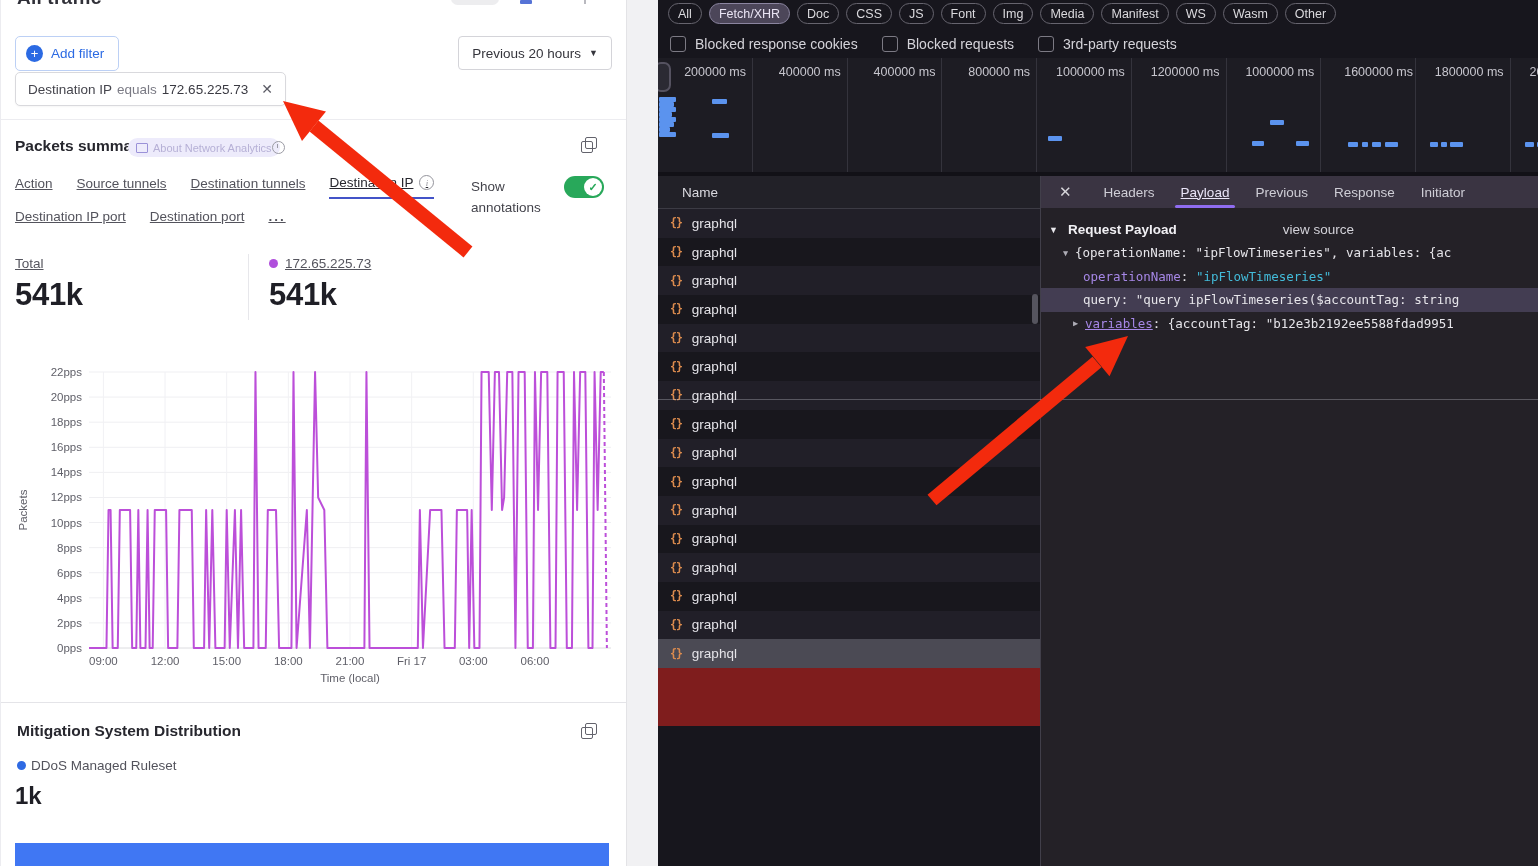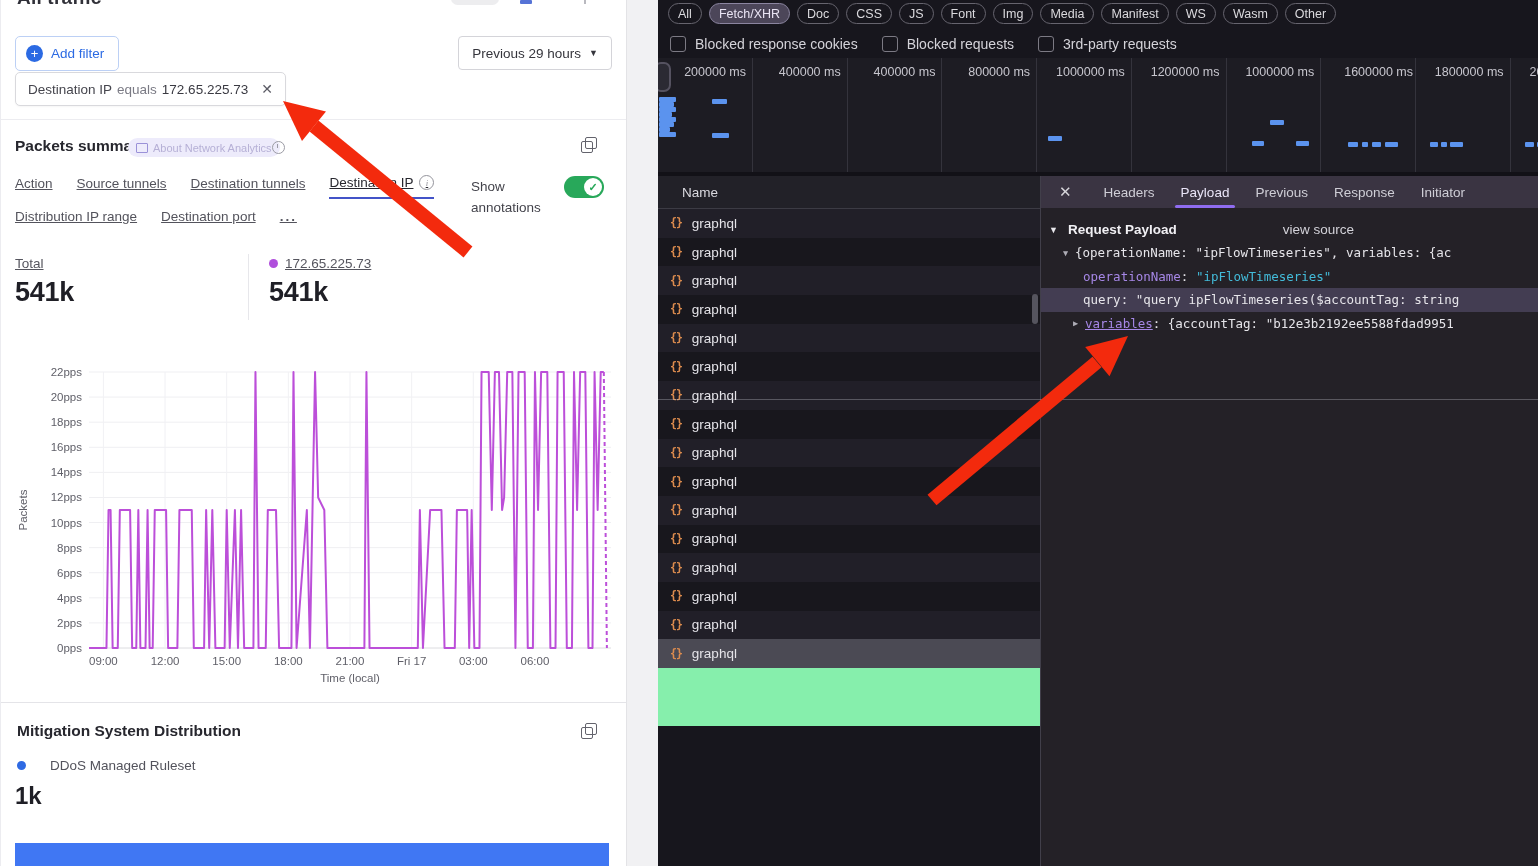--- a/index.html
+++ b/index.html
@@ -45,29 +45,29 @@
   .info-i{width:13px;height:13px;border:1px solid #94949c;border-radius:50%;color:#94949c;font-size:9px;
       display:inline-flex;align-items:center;justify-content:center;font-style:italic;font-family:"Liberation Serif",serif;}
   #more-tabs{letter-spacing:2px;font-weight:bold;color:#53535c;cursor:pointer;}
   #show-annot{left:470px;top:176px;width:90px;font-size:13.5px;color:#43434b;line-height:21px;}
   #toggle{left:563px;top:176px;width:40px;height:22px;border-radius:11px;background:#28a85a;cursor:pointer;}
   #toggle .knob{position:absolute;right:2px;top:2px;width:18px;height:18px;border-radius:50%;background:#fff;
       display:flex;align-items:center;justify-content:center;color:#28a85a;font-size:11px;font-weight:bold;}
 
   #stat-total{left:14px;top:256px;} #stat-ip{left:268px;top:256px;}
   .stat-label{font-size:13.5px;color:#55555e;display:flex;align-items:center;gap:7px;text-decoration:underline;}
-  .stat-value{font-size:27px;font-weight:bold;color:#1f1f26;margin-top:6px;letter-spacing:-.3px;}
+  .stat-value{font-size:31px;font-weight:bold;color:#1f1f26;margin-top:6px;letter-spacing:-.3px;}
   .dot{width:9px;height:9px;border-radius:50%;display:inline-block;}
   #stat-divider{left:247px;top:254px;width:1px;height:66px;background:#e7e7eb;}
 
   #chart{left:14px;top:365px;}
 
   #section-divider{left:0;top:702px;width:626px;height:1px;background:#e4e4e8;}
   #mit-title{left:16px;top:722px;font-size:15.5px;font-weight:bold;color:#27272e;}
-  #mit-legend{left:16px;top:758px;font-size:13.5px;color:#53535c;display:flex;align-items:center;gap:24px;}
+  #mit-legend{left:16px;top:758px;font-size:13.5px;color:#53535c;display:flex;align-items:center;gap:5px;}
   #mit-value{left:14px;top:782px;font-size:24px;font-weight:bold;color:#1f1f26;}
   #mit-bar{left:14px;top:843px;width:594px;height:23px;}
 
   
   #dt{left:658px;top:0;width:880px;height:866px;background:#17161d;color:#d6d5db;font-size:13px;}
   #pills{position:absolute;left:10px;top:3px;display:flex;gap:7px;}
   .pill{height:19px;padding:0 9px;display:flex;align-items:center;border:1px solid #66646e;border-radius:11px;
       font-size:12.5px;color:#dbdade;cursor:pointer;white-space:nowrap;}
   .pill.active{background:#4c4659;border-color:#8b85a0;color:#e9e4f4;}
   #cbrow{position:absolute;left:12px;top:31px;display:flex;gap:24px;align-items:center;height:26px;}
@@ -76,36 +76,36 @@
 
   #overview{position:absolute;left:0;top:58px;width:880px;height:114px;background:#1d1c23;overflow:hidden;
       border-bottom:1px solid #0b0a0f;}
   .ovgrid{position:absolute;top:0;width:1px;height:114px;background:#34333c;}
   .ovlabel{position:absolute;top:7px;width:80px;text-align:right;font-size:12.5px;color:#c7c6ce;}
   .ovmark{position:absolute;height:4.5px;background:#5b93ee;border-radius:1px;}
   #ovcap{position:absolute;left:-4px;top:4px;width:13px;height:26px;border:2px solid #555260;border-radius:7px;background:#2b2a33;}
 
   #gaprow{position:absolute;left:0;top:172px;width:880px;height:5px;background:#121117;}
 
-  #reqpanel{position:absolute;left:0;top:176px;width:382px;height:550px;background:#86efac;}
+  #reqpanel{position:absolute;left:0;top:176px;width:382px;height:550px;background:#7f1d1d;}
   #reqheader{height:32px;display:flex;align-items:center;padding-left:24px;background:#222128;
       border-bottom:1px solid #3c3b44;color:#dad9df;font-size:13.5px;}
   .req-row{height:28.7px;display:flex;align-items:center;gap:10px;padding-left:12px;cursor:pointer;}
   .req-row:nth-child(odd){background:#211f28;}
   .req-row:nth-child(even){background:#18171d;}
   .req-row.selected{background:#4b4a54;}
   .req-icon{font-family:"DejaVu Sans Mono",monospace;font-size:11.5px;font-weight:bold;color:#dd8c4e;letter-spacing:-1px;}
   .req-name{font-size:13.5px;color:#e4e3e8;}
   #list-scroll{position:absolute;left:374px;top:118px;width:6px;height:30px;background:#55545e;border-radius:3px;}
 
   #paypanel{position:absolute;left:382px;top:176px;width:498px;height:690px;background:#242127;border-left:1px solid #413f4a;}
   #paytabs{height:32px;display:flex;align-items:center;background:#3a3442;gap:26px;padding-left:18px;}
   #paytabs .x{color:#d6d5da;font-size:15px;cursor:pointer;margin-right:6px;}
   .ptab{height:32px;display:flex;align-items:center;color:#cfced6;font-size:13.5px;cursor:pointer;position:relative;}
-  .ptab.active{color:#eae5f8;}
+  .ptab.active{color:#eae5f8;text-decoration:underline;}
   .ptab.active:after{content:"";position:absolute;left:-6px;right:-6px;bottom:0;height:3px;background:#8f6cf0;border-radius:2px;}
   #paysub{display:flex;align-items:center;gap:10px;margin:14px 0 4px 8px;}
   #paysub .tri{font-size:9px;color:#e8e7ec;}
   #paysub .t{font-size:13.5px;font-weight:bold;color:#f1f0f4;}
   #paysub .vs{margin-left:96px;font-size:13.5px;color:#d3d2d9;cursor:pointer;}
   .codeline{position:relative;height:23.5px;display:flex;align-items:center;
       font-family:"DejaVu Sans Mono",monospace;font-size:12.5px;color:#e6e5ea;white-space:pre;overflow:hidden;}
   .codeline .tri{font-size:8.5px;color:#aeadB6;width:12px;display:inline-block;}
   .k{color:#a687e6;} .k.u{text-decoration:underline;cursor:pointer;} .s{color:#43bbd9;} .w{color:#e6e5ea;}
   #cl3{background:#433d52;}
@@ -124,21 +124,21 @@
     <div class="abs crop-pill"></div>
     <div class="abs crop-blue"></div>
     <div class="abs crop-tick"></div>
 
     <div id="add-filter" class="abs">
       <span class="plus">+</span>
       <span>Add filter</span>
     </div>
 
     <div id="time-range" class="abs">
-      <span>Previous 29 hours</span>
+      <span>Previous 20 hours</span>
       <span class="caret">▼</span>
     </div>
 
     <div id="filter-chip" class="abs">
       <span class="f">Destination IP</span>
       <span class="op">equals</span>
       <span class="v">172.65.225.73</span>
       <span class="x">✕</span>
     </div>
     <div id="chip-divider" class="abs"></div>
@@ -160,21 +160,21 @@
         </div>
         <div class="tab">
           <span>Destination tunnels</span>
         </div>
         <div class="tab active">
           <span>Destination IP</span>
           <span class="info-i">i</span>
         </div>
       </div>
     <div id="tabs2" class="abs tabs-row">
-        <div class="tab">Distribution IP range</div>
+        <div class="tab">Destination IP port</div>
         <div class="tab">Destination port</div>
         <div class="tab" id="more-tabs">...</div>
       </div>
 
     <div id="show-annot" class="abs">Show annotations</div>
     <div id="toggle" class="abs">
       <span class="knob">✓</span>
     </div>
 
     <div id="stat-total" class="abs">

